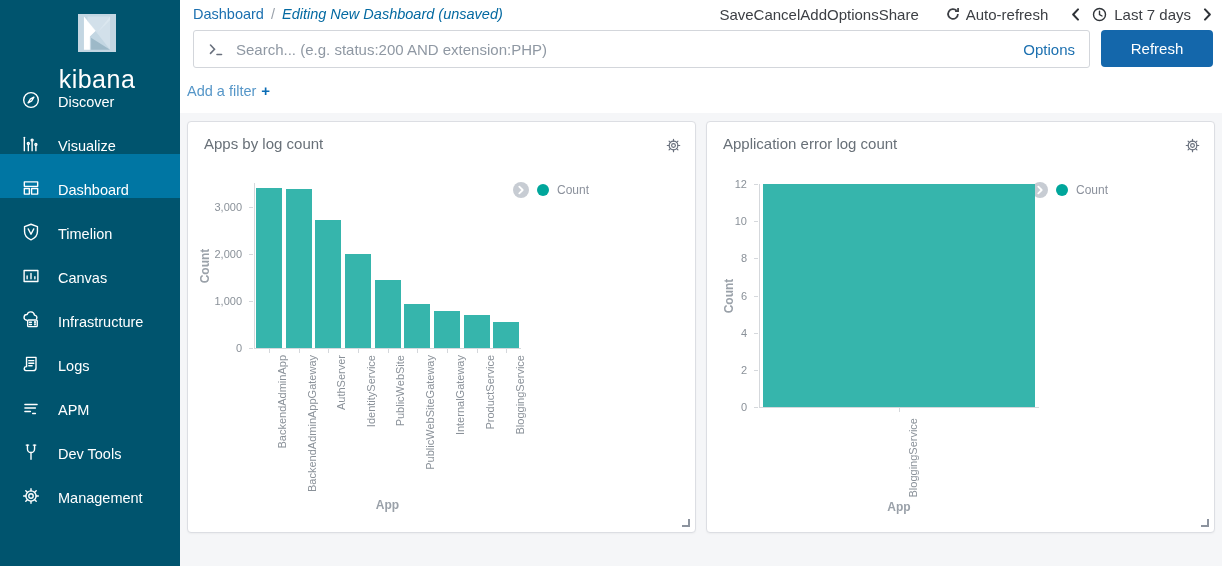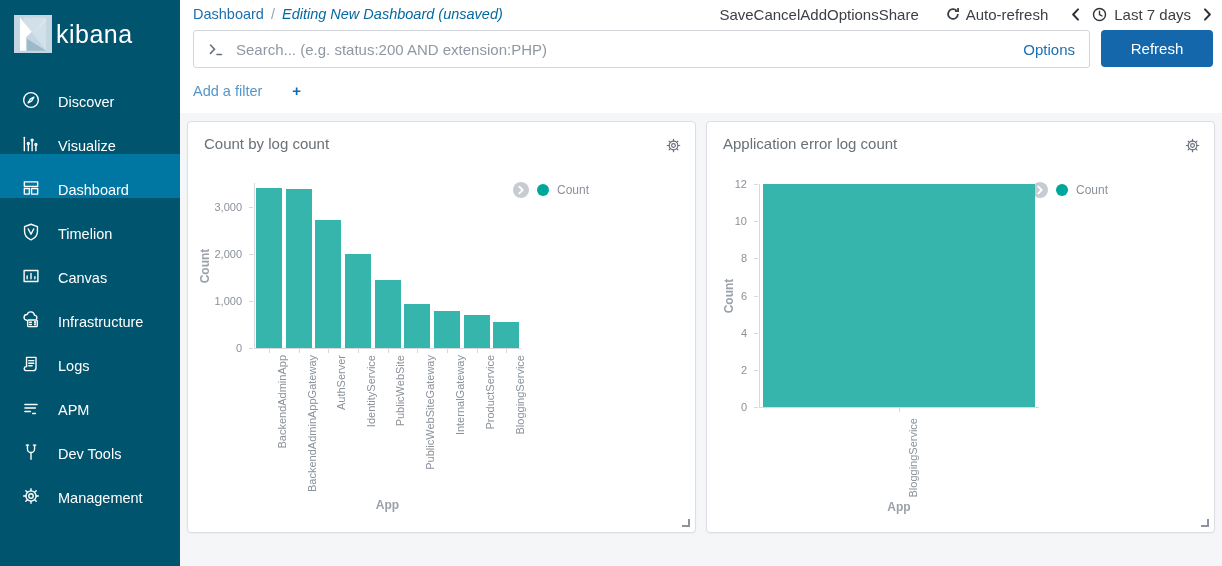--- a/index.html
+++ b/index.html
@@ -2,21 +2,21 @@
 <html><head>
 <meta charset="utf-8">
 <style>
   * { margin:0; padding:0; box-sizing:border-box; }
   html,body { width:1222px; height:566px; overflow:hidden; background:#fff;
               font-family:"Liberation Sans", sans-serif; }
   body { position:relative; }
 
   
   .sidebar { position:absolute; left:0; top:0; width:180px; height:566px; background:#00546e; }
-  .logo-row { display:flex; align-items:center; gap:4px; padding:14px 0 12px 14px; height:66px; }
+  .logo-row { display:flex; align-items:center; gap:13px; padding:14px 0 12px 14px; height:66px;flex-direction:column; }
   .logo-mark { width:38px; height:38px; flex:0 0 auto; }
   .logo-text { color:#fff; font-size:25px; letter-spacing:.5px; }
   .nav { }
   .nav-item { display:flex; align-items:flex-end; gap:17px; height:44px; padding-left:21px;
               color:#fff; font-size:14.5px; cursor:pointer; }
   .nav-item.active { background:#0076a3; }
   .nav-icon { width:20px; height:20px; display:flex; align-items:center; justify-content:center; }
   .nav-icon svg { width:20px; height:20px; }
 
   
@@ -42,21 +42,21 @@
   .search-prompt { color:#69707d; margin-right:12px; display:flex; }
   .search-input { flex:1; border:none; outline:none; font-size:15px; color:#36393f;
                   font-family:"Liberation Sans", sans-serif; background:transparent; }
   .search-input::placeholder { color:#8f98a3; }
   .search-options { color:#1c70b0; font-size:15px; cursor:pointer; }
   .refresh-btn { position:absolute; left:921px; top:2px; width:112px; height:37px;
                  background:#1467ab; color:#fff; border:none; border-radius:4px;
                  font-size:15px; font-family:"Liberation Sans", sans-serif; cursor:pointer; }
 
   .filter-row { position:absolute; left:0; top:68px; width:100%; height:45px; background:#fff;
-                display:flex; align-items:center; padding-left:13px;gap:25px; }
+                display:flex; align-items:center; padding-left:7px; }
   .add-filter { font-size:14.5px; color:#5596c8; cursor:pointer; }
   .add-filter-plus { font-size:15px; font-weight:bold; color:#0a6cb5; margin-left:5px; cursor:pointer; }
 
   
   .content { position:absolute; left:180px; top:113px; width:1042px; height:453px; background:#f5f6f8; }
   .panel { position:absolute; top:8px; width:509px; height:412px; background:#fff;
            border:1px solid #dcdee3; border-radius:4px; box-shadow:0 1px 2px rgba(0,0,0,.04); }
   .panel-title { padding:13px 16px 0 16px; font-size:15px; color:#687078; }
   .panel-gear { position:absolute; top:15px; right:13px; width:18px; height:18px; background:none;
                 border:none; cursor:pointer; padding:0; }
@@ -259,21 +259,21 @@
   </div>
 
   <div class="filter-row">
     <span class="add-filter">Add a filter</span>
     <span class="add-filter-plus">+</span>
   </div>
 </div>
 
 <div class="content">
   <div class="panel" id="panel-0" style="left:7px;">
-    <div class="panel-title">Count by log count</div>
+    <div class="panel-title">Apps by log count</div>
     <button class="panel-gear"><svg viewBox="0 0 18 18" fill="none" stroke="#69707d" stroke-width="1.25" stroke-linecap="round" stroke-linejoin="round">
           <circle cx="9" cy="9" r="2"></circle>
           <circle cx="9" cy="9" r="4.6"></circle>
           <path d="M9 2.4v2M9 13.6v2M2.4 9h2M13.6 9h2M4.3 4.3l1.4 1.4M12.3 12.3l1.4 1.4M13.7 4.3l-1.4 1.4M5.7 12.3l-1.4 1.4"></path>
         </svg></button>
     <div class="legend">
       <span class="legend-toggle">
           <svg width="16" height="16" viewBox="0 0 16 16">
             <circle cx="8" cy="8" r="8" fill="#c7ccd3"></circle>
             <path d="M6.3 4.6 9.7 8l-3.4 3.4" stroke="#fff" stroke-width="1.8" fill="none" stroke-linecap="round" stroke-linejoin="round"></path>

